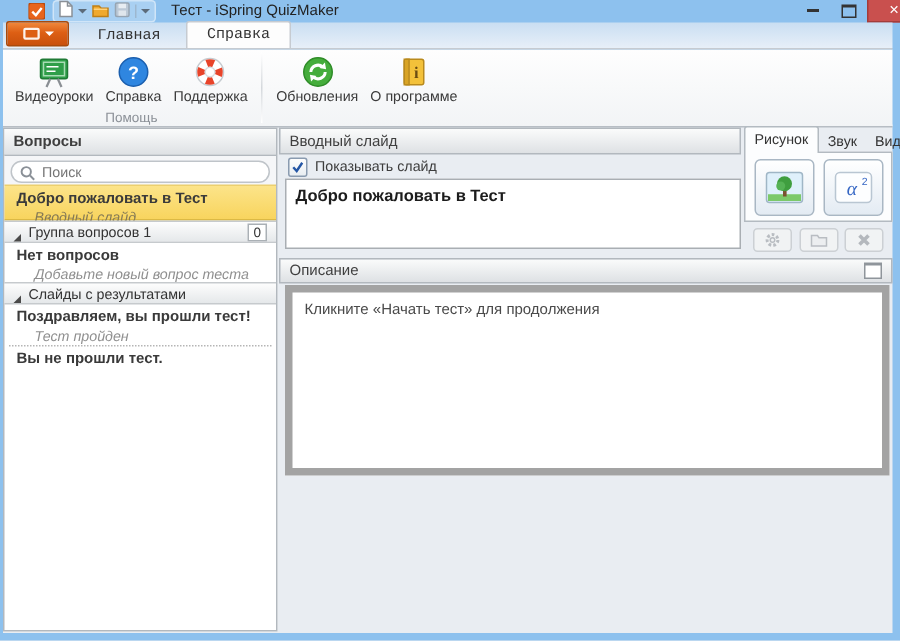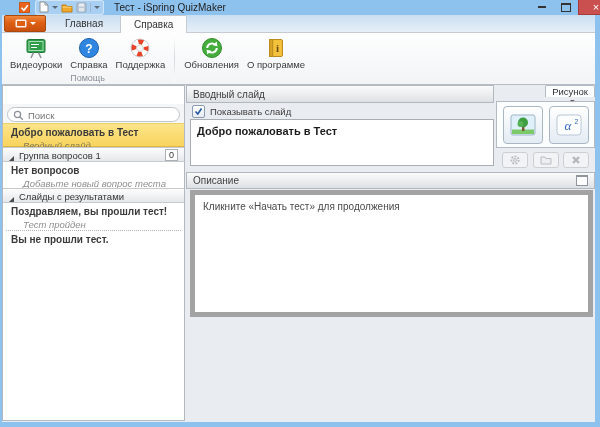--- a/index.html
+++ b/index.html
@@ -17,21 +17,21 @@
   .qat{display:flex;align-items:center;margin-left:5px;background:rgba(255,255,255,0.25);border:1px solid rgba(255,255,255,0.45);border-radius:3px;height:13px;padding:0 3px;gap:3px;}
   .qat .caret{width:0;height:0;border-left:3px solid transparent;border-right:3px solid transparent;border-top:3px solid #5c6b7a;}
   .qat-sep{width:1px;height:9px;background:#9db7cf;}
   .win-title{margin-left:10px;font-size:10px;color:#222;white-space:nowrap;}
   .win-controls{margin-left:auto;display:flex;align-items:flex-start;height:15px;}
   .wbtn{width:24px;height:14px;display:flex;align-items:center;justify-content:center;cursor:default;}
   .min-glyph{width:8px;height:3px;border-bottom:2px solid #333;margin-bottom:3px;}
   .max-glyph{width:8px;height:6px;border:1px solid #333;border-top:2px solid #333;}
   .wbtn.close{width:34px;background:#c9504e;border:1px solid #a33c3a;border-top:none;color:#fff;font-size:11px;line-height:12px;margin-right:2px;}
   
-  .tabstrip{left:2px;top:15px;width:593px;height:17px;background:linear-gradient(180deg,#c9def2,#e7eff8);display:flex;align-items:center;}
+  .tabstrip{left:2px;top:15px;width:593px;height:17px;background:linear-gradient(180deg,#c9def2,#e7eff8);display:flex;align-items:flex-end;font-family:Liberation Mono, monospace;}
   .app-button{margin:1px 2px 1px 2px;height:15px;width:40px;border-radius:2px;
     background:linear-gradient(180deg,#f0883c,#dd5f14 45%,#c9500d);border:1px solid #a94a0c;
     display:flex;align-items:center;justify-content:center;gap:3px;}
   .app-button .caret{width:0;height:0;border-left:3px solid transparent;border-right:3px solid transparent;border-top:3px solid #fff;}
   .tab{height:16px;padding:0 13px;font-size:10px;color:#333;display:flex;align-items:center;margin-left:4px;}
   .tab.active{background:#fdfdfd;border:1px solid #c6cbd1;border-bottom:none;border-radius:2px 2px 0 0;position:relative;z-index:3;height:17px;}
   
   .ribbon{left:2px;top:32px;width:593px;height:51px;background:linear-gradient(180deg,#fefefe,#f2f4f6);
     border-top:1px solid #c6cbd1;border-bottom:1px solid #b7bdc4;display:flex;z-index:2;}
   .rgroup{display:flex;flex-direction:column;}
@@ -64,21 +64,21 @@
   .count-badge{margin-left:auto;border:1px solid #aab0b5;background:#fff;font-size:9px;padding:0 3px;line-height:10px;color:#333;}
   .dotted-sep{position:absolute;left:3px;width:175px;border-top:1px dotted #b5b5b5;}
   
   .slide-header{left:184px;top:2px;width:308px;height:18px;}
   .checkbox-row{left:184px;top:21px;width:308px;height:15px;display:flex;align-items:center;}
   .checkbox{width:11px;height:11px;margin-left:6px;background:linear-gradient(180deg,#fdfdfd,#e9eef2);border:1px solid #8a9bb0;border-radius:2px;display:flex;align-items:center;justify-content:center;}
   .checkbox-label{font-size:9.5px;margin-left:5px;color:#3c3c3c;}
   .slide-textbox{left:188px;top:36px;width:304px;height:47px;background:#fff;border:1px solid #a9aeb3;box-sizing:border-box;padding:5px 6px;}
   .slide-title-text{font-size:11px;font-weight:bold;color:#1c1c1c;}
   
-  .media-tabs{left:494px;top:2px;width:99px;height:17px;display:flex;align-items:flex-end;flex-direction:column;}
+  .media-tabs{left:494px;top:2px;width:99px;height:17px;display:flex;align-items:flex-end;}
   .mtab{font-size:9.5px;color:#333;padding:0 6px;height:15px;display:flex;align-items:center;}
   .mtab.active{background:#fcfdfe;border:1px solid #b3bac1;border-bottom:none;border-radius:2px 2px 0 0;height:17px;position:relative;z-index:2;}
   .media-panel{left:494px;top:18px;width:99px;height:47px;background:#fcfdfe;border:1px solid #b3bac1;box-sizing:border-box;display:flex;align-items:center;justify-content:center;gap:6px;}
   .media-btn{width:38px;height:36px;border:1px solid #a9b7c4;border-radius:4px;background:linear-gradient(180deg,#ffffff,#e3ebf3);display:flex;align-items:center;justify-content:center;}
   .media-disabled{left:494px;top:68px;width:99px;height:18px;display:flex;align-items:center;justify-content:space-between;padding:0 6px;box-sizing:border-box;}
   .mini-btn{width:24px;height:14px;border:1px solid #ccd0d4;border-radius:3px;background:#f1f3f4;display:flex;align-items:center;justify-content:center;}
   
   .desc-header{left:184px;top:89px;width:409px;height:17px;}
   .desc-max{margin-left:auto;width:10px;height:8px;border:1px solid #8f959b;border-top:2px solid #8f959b;background:#fff;}
   .desc-textbox{left:188px;top:107px;width:403px;height:127px;background:#fff;border:5px solid #a3a3a3;box-sizing:border-box;padding:6px 8px;font-size:10px;color:#4a4a4a;}
@@ -199,20 +199,21 @@
         </span>
         <span class="rlabel">О программе</span>
       </div>
     </div>
   </div>
 </div>
 
 <div class="abs content">
 
   <div class="abs left-panel">
+    <div class="panel-header lp-header">Вопросы</div>
     <div class="search-row">
       <div class="search-box">
         <svg width="11" height="11">
             <circle cx="4.5" cy="4.5" r="3.1" fill="none" stroke="#8a9097" stroke-width="1.3"></circle>
             <line x1="7" y1="7" x2="9.8" y2="9.8" stroke="#8a9097" stroke-width="1.3"></line>
           </svg>
         <input type="text" placeholder="Поиск" style="">
       </div>
     </div>
 

